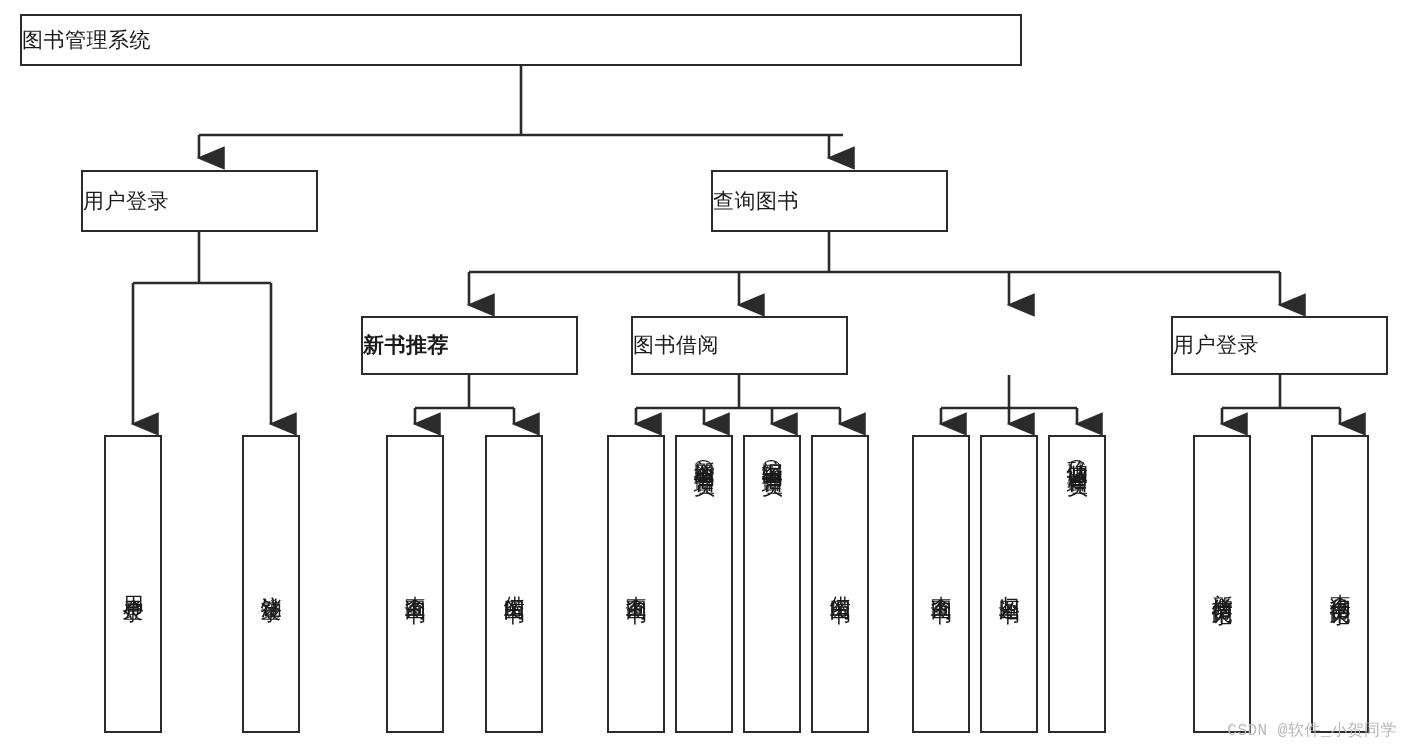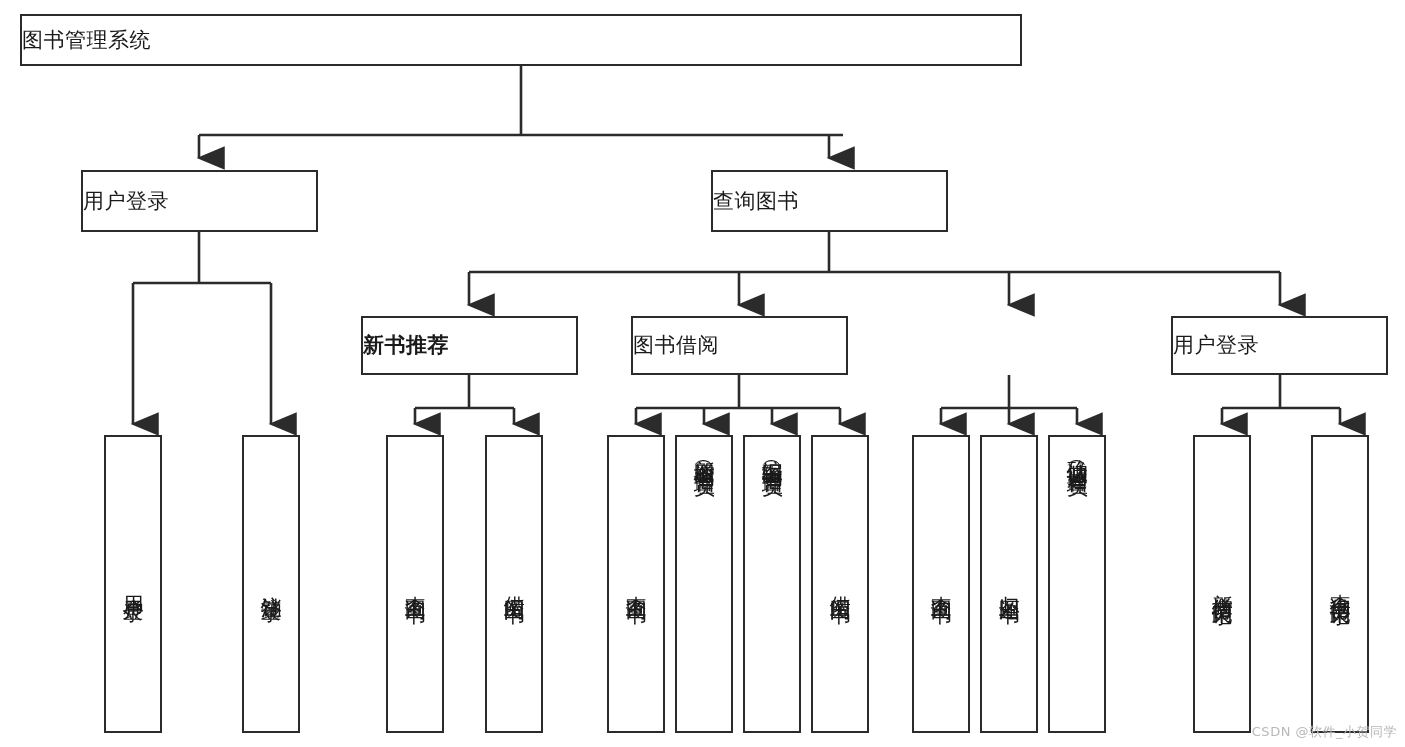--- a/index.html
+++ b/index.html
@@ -58,25 +58,26 @@
     letter-spacing: 2.5px;
   }
   .node.v.mid {
     align-items: center;
     padding-top: 0;
   }
   .watermark {
     position: absolute;
     right: 8px;
     bottom: 6px;
-    font-size: 13px;
+    font-size: 16px;
     color: #b8b8b8;
     z-index: 5;
     white-space: nowrap;
     letter-spacing: 0.5px;
+    font-family: Liberation Mono, monospace;
   }
 </style>
 </head>
 <body>
 
 <div id="canvas">
 
   <svg class="wires" viewBox="0 0 1405 747" xmlns="http://www.w3.org/2000/svg">
     <defs>
       <marker id="arr" viewBox="0 0 10 12" refX="5" refY="11" markerWidth="9" markerHeight="11" orient="auto-start-reverse">

